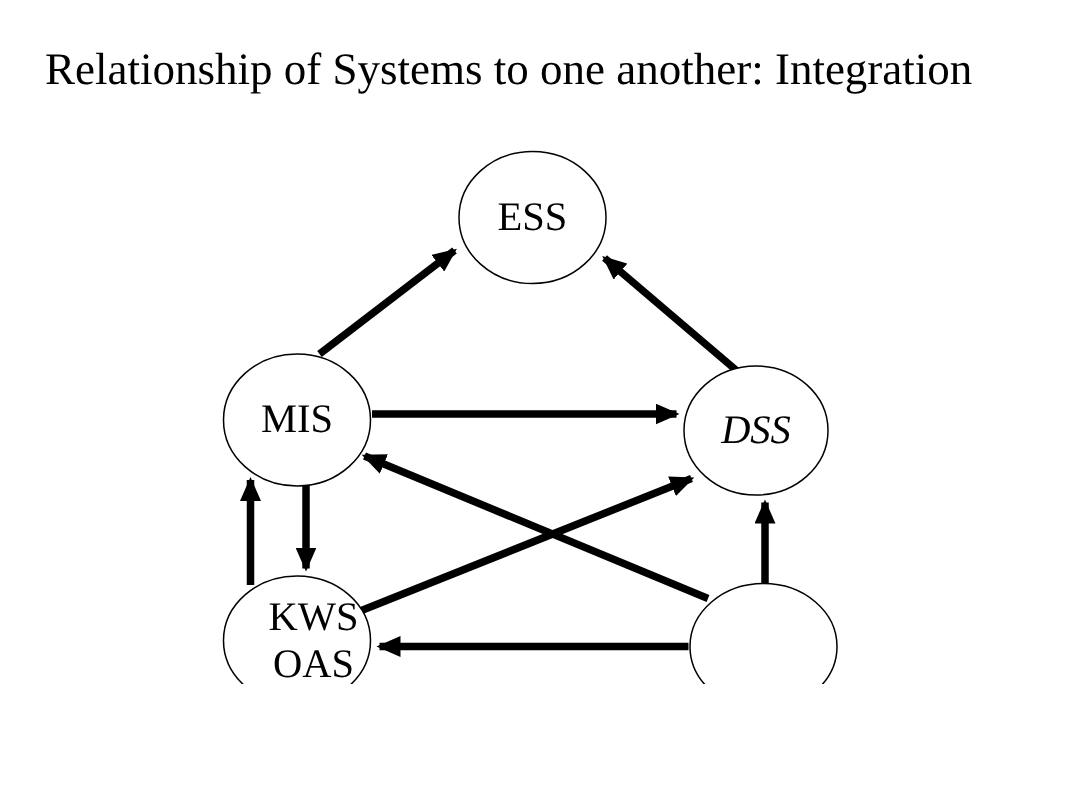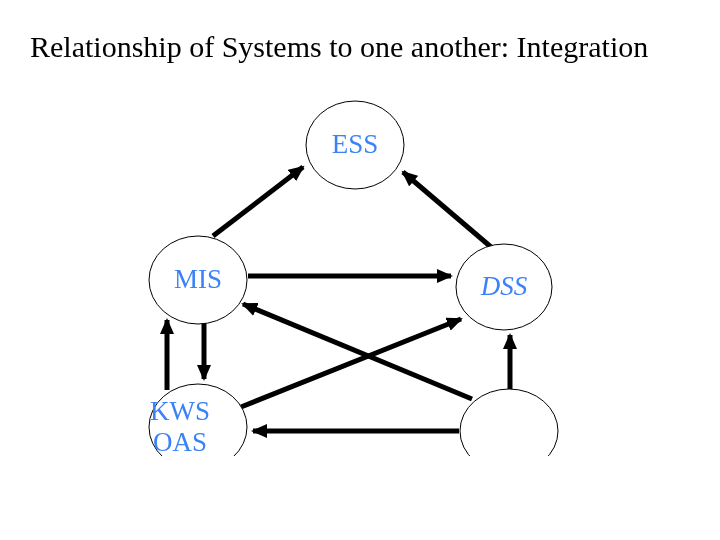--- a/index.html
+++ b/index.html
@@ -34,21 +34,21 @@
     top: 0;
   }
   .node-label {
     position: absolute;
     display: flex;
     flex-direction: column;
     align-items: center;
     justify-content: center;
     font-size: 27px;
     line-height: 1.16;
-    color: #3b82f6;
+    color: #000000;
     text-align: center;
     pointer-events: none;
   }
 </style>
 </head>
 <body>
 
 <div class="stage">
 
   <h1 class="slide-title">Relationship of Systems to one another: Integration</h1>
@@ -76,19 +76,19 @@
     <ellipse cx="198" cy="427" rx="49" ry="43" fill="#ffffff" stroke="#000000" stroke-width="1"></ellipse>
     <ellipse cx="509" cy="431" rx="49" ry="42" fill="#ffffff" stroke="#000000" stroke-width="1"></ellipse>
   </svg>
 
   <div class="node-label" style="left:306px; top:101px; width:98px; height:88px;">ESS</div>
 
   <div class="node-label" style="left:149px; top:236px; width:98px; height:88px;text-align:right;">MIS</div>
 
   <div class="node-label" style="left:456px; top:244px; width:96px; height:86px;font-style:italic;">DSS</div>
 
-  <div class="node-label" style="left:131px; top:384px; width:98px; height:86px;">
+  <div class="node-label" style="left:160px; top:384px; width:98px; height:86px;">
     <div>KWS</div>
     <div>OAS</div>
   </div>
 
 
 </div>
 
 </body></html>

